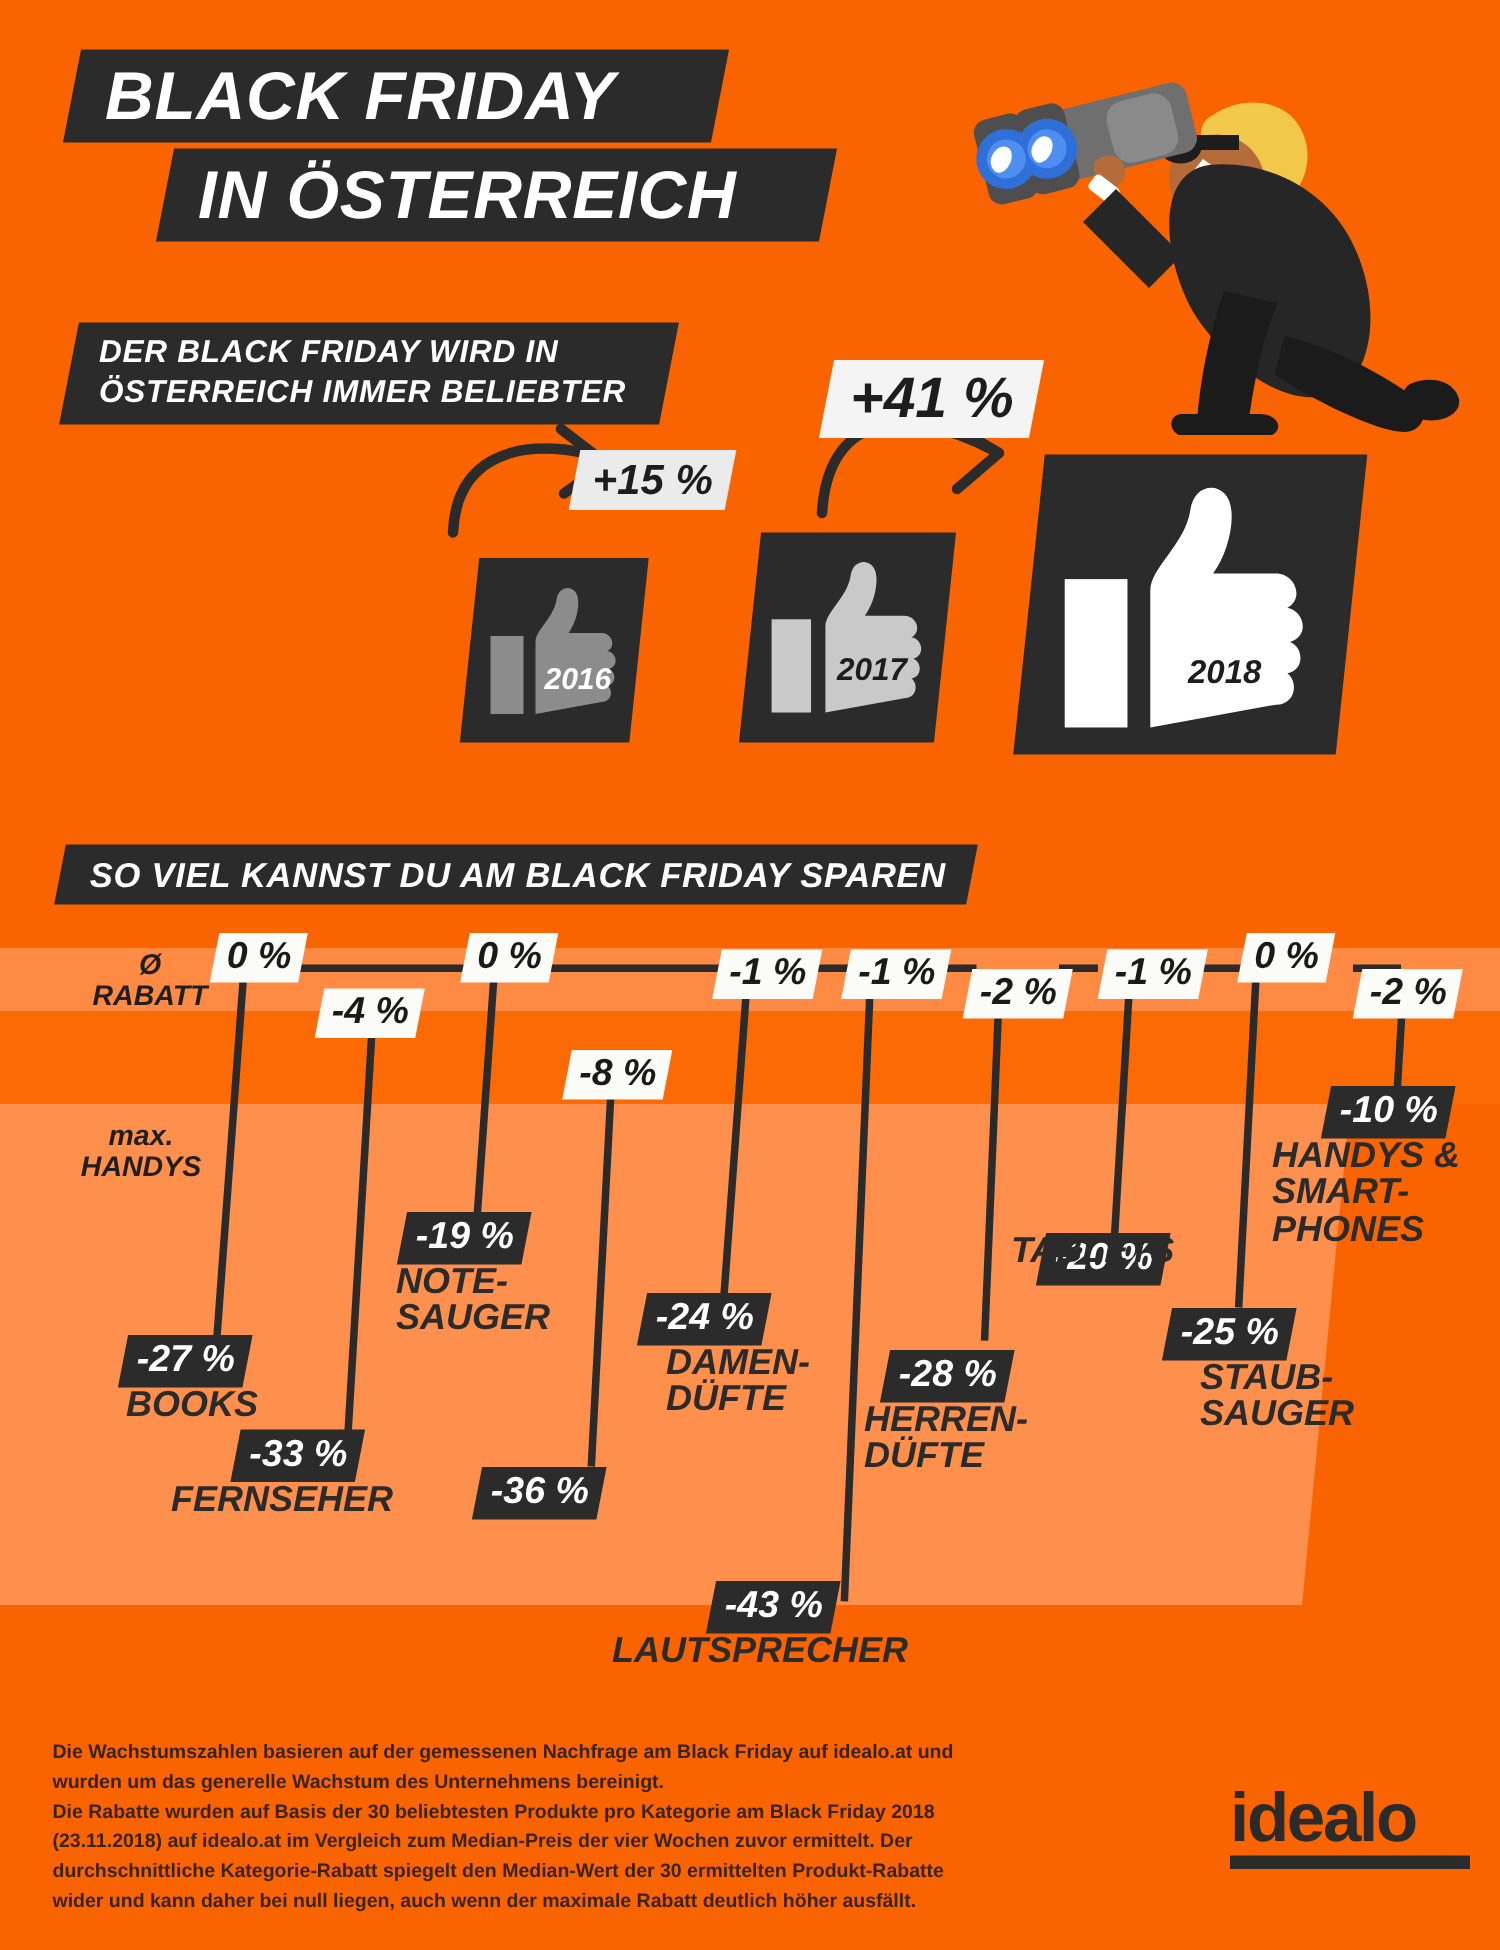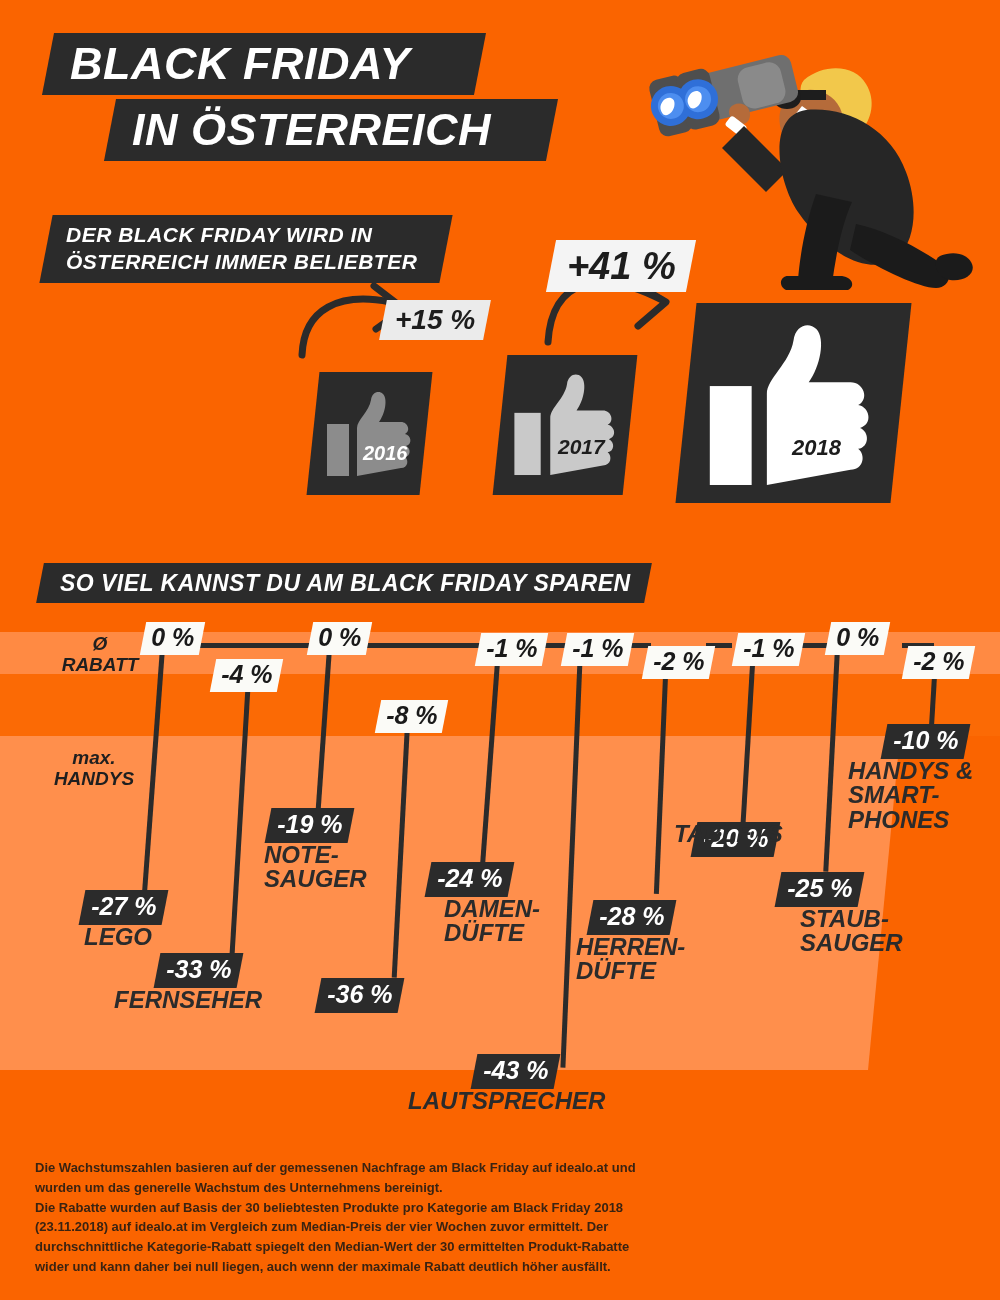--- a/index.html
+++ b/index.html
@@ -268,21 +268,21 @@
   <div class="max-chip" style="left:694px;top:822px;">
     <span>-20 %</span>
     </div>
   <div class="max-chip" style="left:778px;top:872px;">
     <span>-25 %</span>
     </div>
   <div class="max-chip" style="left:884px;top:724px;">
     <span>-10 %</span>
     </div>
 
-  <div class="cat-name" style="left:84px;top:925px;">LEGO</div>
+  <div class="cat-name" style="left:84px;top:925px;">BOOKS</div>
   <div class="cat-name" style="left:114px;top:988px;">FERNSEHER</div>
   <div class="cat-name" style="left:264px;top:843px;">NOTE-
 SAUGER</div>
   <div class="cat-name" style="left:416px;top:897px;margin-left:28px;">DAMEN-
 DÜFTE</div>
   <div class="cat-name" style="left:408px;top:1089px;">LAUTSPRECHER</div>
   <div class="cat-name" style="left:576px;top:935px;">HERREN-
 DÜFTE</div>
   <div class="cat-name" style="left:674px;top:822px;">TABLETS</div>
   <div class="cat-name" style="left:800px;top:907px;">STAUB-
@@ -291,14 +291,18 @@
 SMART-
 PHONES</div>
 
   <div id="footer-text">Die Wachstumszahlen basieren auf der gemessenen Nachfrage am Black Friday auf idealo.at und
 wurden um das generelle Wachstum des Unternehmens bereinigt.
 Die Rabatte wurden auf Basis der 30 beliebtesten Produkte pro Kategorie am Black Friday 2018
 (23.11.2018) auf idealo.at im Vergleich zum Median-Preis der vier Wochen zuvor ermittelt. Der
 durchschnittliche Kategorie-Rabatt spiegelt den Median-Wert der 30 ermittelten Produkt-Rabatte
 wider und kann daher bei null liegen, auch wenn der maximale Rabatt deutlich höher ausfällt.</div>
 
+  <div id="logo">
+    <div class="word">idealo</div>
+    <div class="bar"></div>
+  </div>
 
 </div>
 
 </body></html>

